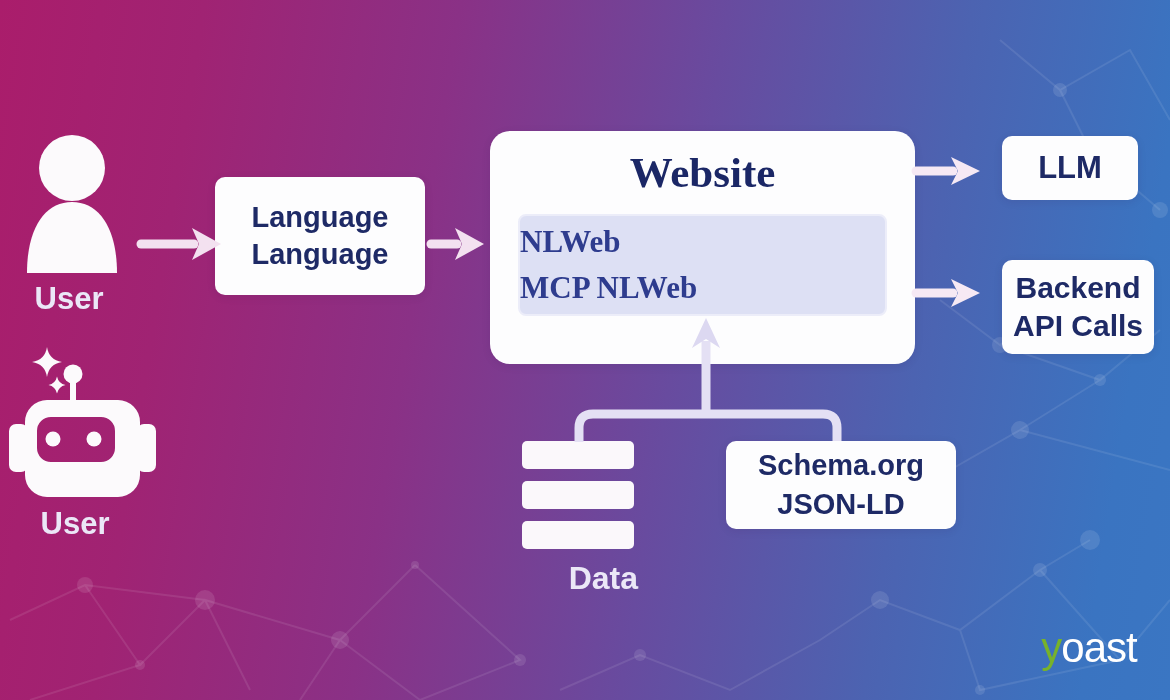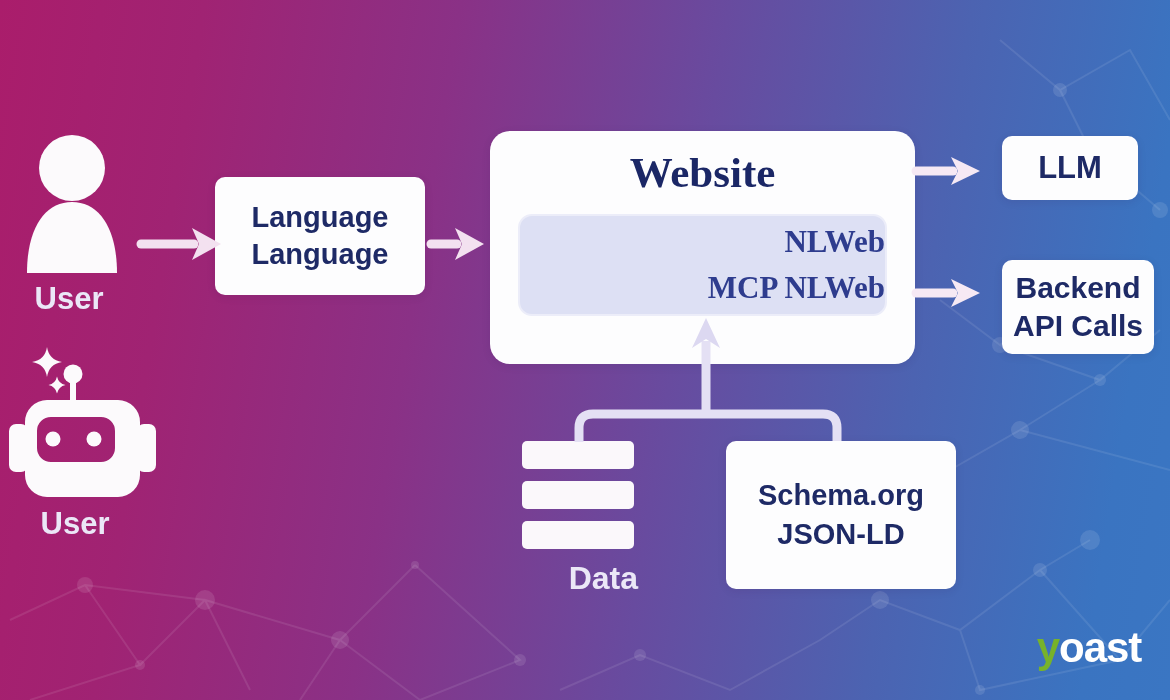--- a/index.html
+++ b/index.html
@@ -18,45 +18,45 @@
     position:absolute; z-index:5; background:#fdfdfe; border-radius:10px;
     display:flex; flex-direction:column; align-items:center; justify-content:center;
     color:#1e2a66; font-weight:700; text-align:center;
     box-shadow:0 2px 8px rgba(50,15,70,0.10);
   }
   .nl-box     { left:215px; top:177px; width:210px; height:118px; font-size:29px; line-height:37px; }
   .website-box{ left:490px; top:131px; width:425px; height:233px; border-radius:20px;
                 justify-content:flex-start;font-family:Liberation Serif, serif; }
   .website-title { margin-top:18px; font-size:43px; line-height:48px; color:#1b2766; }
   .inner-box  { position:absolute; left:28px; top:83px; width:369px; height:102px;
-                background:#dde0f4; border:2px solid #ecedf9; border-radius:14px;
-                display:flex; flex-direction:column; align-items:flex-end; justify-content:center;
+                background:#dde0f4; border:2px solid #ecedf9; border-radius:8px;
+                display:flex; flex-direction:column; align-items:flex-start; justify-content:center;
                 color:#2e3c8e; font-size:31px; line-height:46px; font-weight:700; }
   .llm-box    { left:1002px; top:136px; width:136px; height:64px; font-size:31px; }
   .backend-box{ left:1002px; top:260px; width:152px; height:94px; font-size:30px; line-height:38px; }
-  .schema-box { left:726px;  top:441px; width:230px; height:148px; font-size:29px; line-height:39px; }
+  .schema-box { left:726px;  top:441px; width:230px; height:88px; font-size:29px; line-height:39px; }
 
   .light-label {
     position:absolute; z-index:5; color:#ebe7f7; font-weight:700;
     font-size:31px; text-align:center;
   }
   .user1-label { left:14px;  top:281px; width:110px; }
   .user2-label { left:20px;  top:506px; width:110px; }
   .data-label  { left:518px; top:560px; width:120px; font-size:32px;text-align:right; }
 
   .icon-abs { position:absolute; z-index:5; }
   .person-icon { left:18px; top:130px; }
   .robot-icon  { left:5px;  top:345px; }
 
   .db-bar { position:absolute; z-index:5; left:522px; width:112px; height:28px;
             background:#fbf8fb; border-radius:5px; }
   .db-bar.b1 { top:441px; } .db-bar.b2 { top:481px; } .db-bar.b3 { top:521px; }
 
   .yoast-logo { position:absolute; z-index:5; left:1014px; top:624px; width:150px;
-                text-align:center; font-size:42px; font-weight:700; letter-spacing:-1px;
+                text-align:center; font-size:42px; font-weight:400; letter-spacing:-1px;
                 color:#ffffff; }
   .yoast-logo .logo-y { color:#77b22b; }
 </style>
 </head>
 <body>
 
 <div class="canvas">
 
   <svg class="layer bg-pattern" viewBox="0 0 1170 700" fill="none">
     <g stroke="rgba(255,255,255,0.09)" stroke-width="2">

